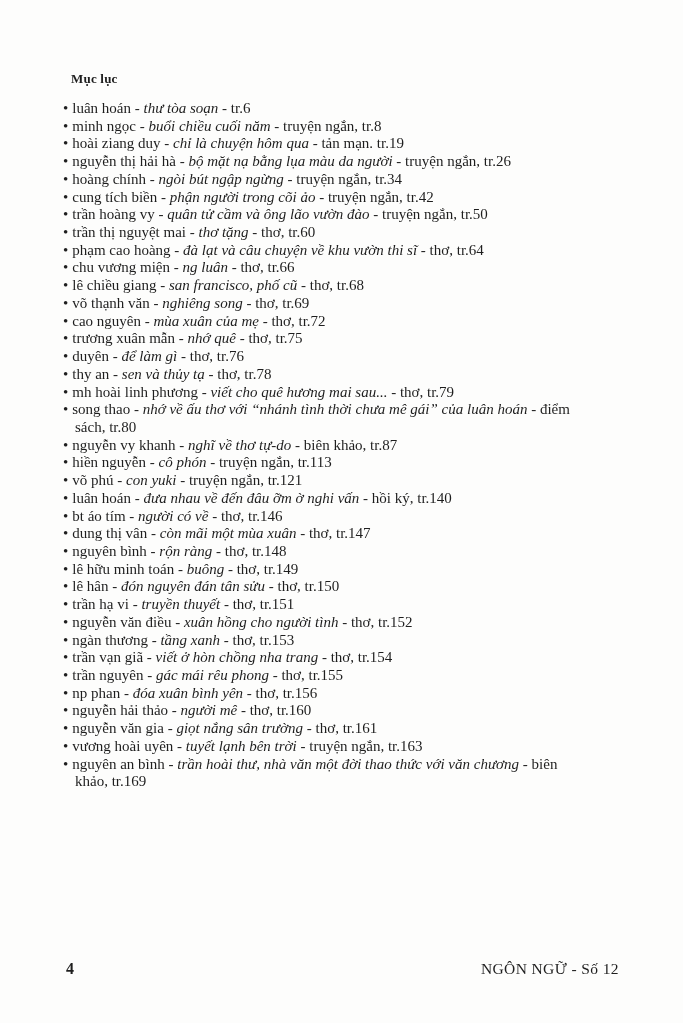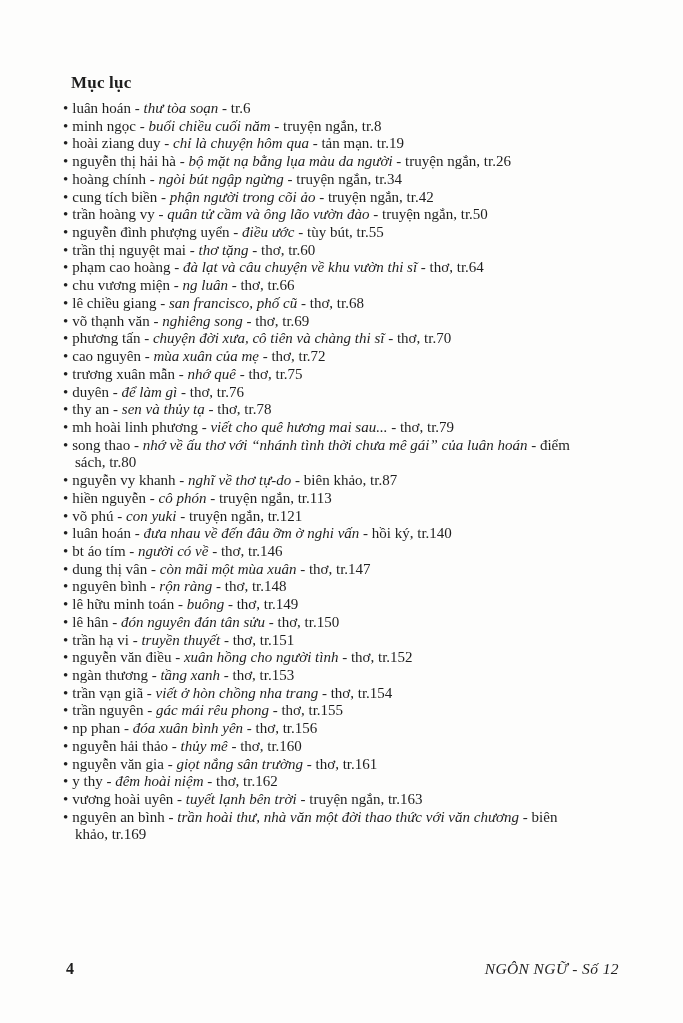--- a/index.html
+++ b/index.html
@@ -9,21 +9,21 @@
     background: #fdfdfc;
     position: relative;
     overflow: hidden;
     font-family: "Liberation Serif", "DejaVu Serif", serif;
     color: #1e1e1e;
   }
   .page-title {
     position: absolute;
     top: 62px;
     left: 71px;
-    font-size: 17px;
+    font-size: 13px;
     font-weight: bold;
     letter-spacing: 0.2px;
   }
   .toc-list {
     position: absolute;
     top: 100px;
     left: 63px;
     width: 530px;
     margin: 0;
     padding: 0;
@@ -47,21 +47,20 @@
     justify-content: space-between;
     align-items: baseline;
   }
   .page-number {
     font-size: 16px;
     font-weight: bold;
   }
   .journal-name {
     font-size: 15.5px;
     letter-spacing: 0.4px;
-    font-style: italic;
   }
 </style>
 </head>
 <body>
 
 <h1 class="page-title">Mục lục</h1>
 
 <ul class="toc-list">
   <li><span class="bullet">•</span><span>luân hoán</span><span> - </span><i>thư tòa soạn</i><span> - </span><span>tr.6</span></li>
 
@@ -70,34 +69,32 @@
   <li><span class="bullet">•</span><span>hoài ziang duy</span><span> - </span><i>chỉ là chuyện hôm qua</i><span> - </span><span>tản mạn. tr.19</span></li>
 
   <li><span class="bullet">•</span><span>nguyễn thị hải hà</span><span> - </span><i>bộ mặt nạ bằng lụa màu da người</i><span> - </span><span>truyện ngắn, tr.26</span></li>
 
   <li><span class="bullet">•</span><span>hoàng chính</span><span> - </span><i>ngòi bút ngập ngừng</i><span> - </span><span>truyện ngắn, tr.34</span></li>
 
   <li><span class="bullet">•</span><span>cung tích biền</span><span> - </span><i>phận người trong cõi ảo</i><span> - </span><span>truyện ngắn, tr.42</span></li>
 
   <li><span class="bullet">•</span><span>trần hoàng vy</span><span> - </span><i>quân tử cầm và ông lão vườn đào</i><span> - </span><span>truyện ngắn, tr.50</span></li>
 
-  <li><span class="bullet">•</span><span>nguyễn đình phượng uyển</span><span> - </span><i>điều ước</i><span> - </span><span>tùy bút, tr.55</span></li>
 
   <li><span class="bullet">•</span><span>trần thị nguyệt mai</span><span> - </span><i>thơ tặng</i><span> - </span><span>thơ, tr.60</span></li>
 
 
   <li><span class="bullet">•</span><span>phạm cao hoàng</span><span> - </span><i>đà lạt và câu chuyện về khu vườn thi sĩ</i><span> - </span><span>thơ, tr.64</span></li>
 
   <li><span class="bullet">•</span><span>chu vương miện</span><span> - </span><i>ng luân</i><span> - </span><span>thơ, tr.66</span></li>
 
   <li><span class="bullet">•</span><span>lê chiều giang</span><span> - </span><i>san francisco, phố cũ</i><span> - </span><span>thơ, tr.68</span></li>
 
   <li><span class="bullet">•</span><span>võ thạnh văn</span><span> - </span><i>nghiêng song</i><span> - </span><span>thơ, tr.69</span></li>
 
-  <li><span class="bullet">•</span><span>phương tấn</span><span> - </span><i>chuyện đời xưa, cô tiên và chàng thi sĩ</i><span> - </span><span>thơ, tr.70</span></li>
 
   <li><span class="bullet">•</span><span>cao nguyên</span><span> - </span><i>mùa xuân của mẹ</i><span> - </span><span>thơ, tr.72</span></li>
 
 
   <li><span class="bullet">•</span><span>trương xuân mẫn</span><span> - </span><i>nhớ quê</i><span> - </span><span>thơ, tr.75</span></li>
 
   <li><span class="bullet">•</span><span>duyên</span><span> - </span><i>để làm gì</i><span> - </span><span>thơ, tr.76</span></li>
 
   <li><span class="bullet">•</span><span>thy an</span><span> - </span><i>sen và thủy tạ</i><span> - </span><span>thơ, tr.78</span></li>
 
@@ -131,25 +128,24 @@
 
   <li><span class="bullet">•</span><span>ngàn thương</span><span> - </span><i>tầng xanh</i><span> - </span><span>thơ, tr.153</span></li>
 
   <li><span class="bullet">•</span><span>trần vạn giã</span><span> - </span><i>viết ở hòn chồng nha trang</i><span> - </span><span>thơ, tr.154</span></li>
 
   <li><span class="bullet">•</span><span>trần nguyên</span><span> - </span><i>gác mái rêu phong</i><span> - </span><span>thơ, tr.155</span></li>
 
   <li><span class="bullet">•</span><span>np phan</span><span> - </span><i>đóa xuân bình yên</i><span> - </span><span>thơ, tr.156</span></li>
 
 
-  <li><span class="bullet">•</span><span>nguyễn hải thảo</span><span> - </span><i>thủy mê</i><span> - </span><span>thơ, tr.160</span></li>
+  <li><span class="bullet">•</span><span>nguyễn hải thảo</span><span> - </span><i>người mê</i><span> - </span><span>thơ, tr.160</span></li>
 
   <li><span class="bullet">•</span><span>nguyễn văn gia</span><span> - </span><i>giọt nắng sân trường</i><span> - </span><span>thơ, tr.161</span></li>
 
-  <li><span class="bullet">•</span><span>y thy</span><span> - </span><i>đêm hoài niệm</i><span> - </span><span>thơ, tr.162</span></li>
 
   <li><span class="bullet">•</span><span>vương hoài uyên</span><span> - </span><i>tuyết lạnh bên trời</i><span> - </span><span>truyện ngắn, tr.163</span></li>
 
   <li><span class="bullet">•</span><span>nguyên an bình</span><span> - </span><i>trần hoài thư, nhà văn một đời thao thức với văn chương</i><span> - </span><span>biên khảo, tr.169</span></li>
 </ul>
 
 <div class="footer">
   <span class="page-number">4</span>
   <span class="journal-name">NGÔN NGỮ - Số 12</span>
 </div>

